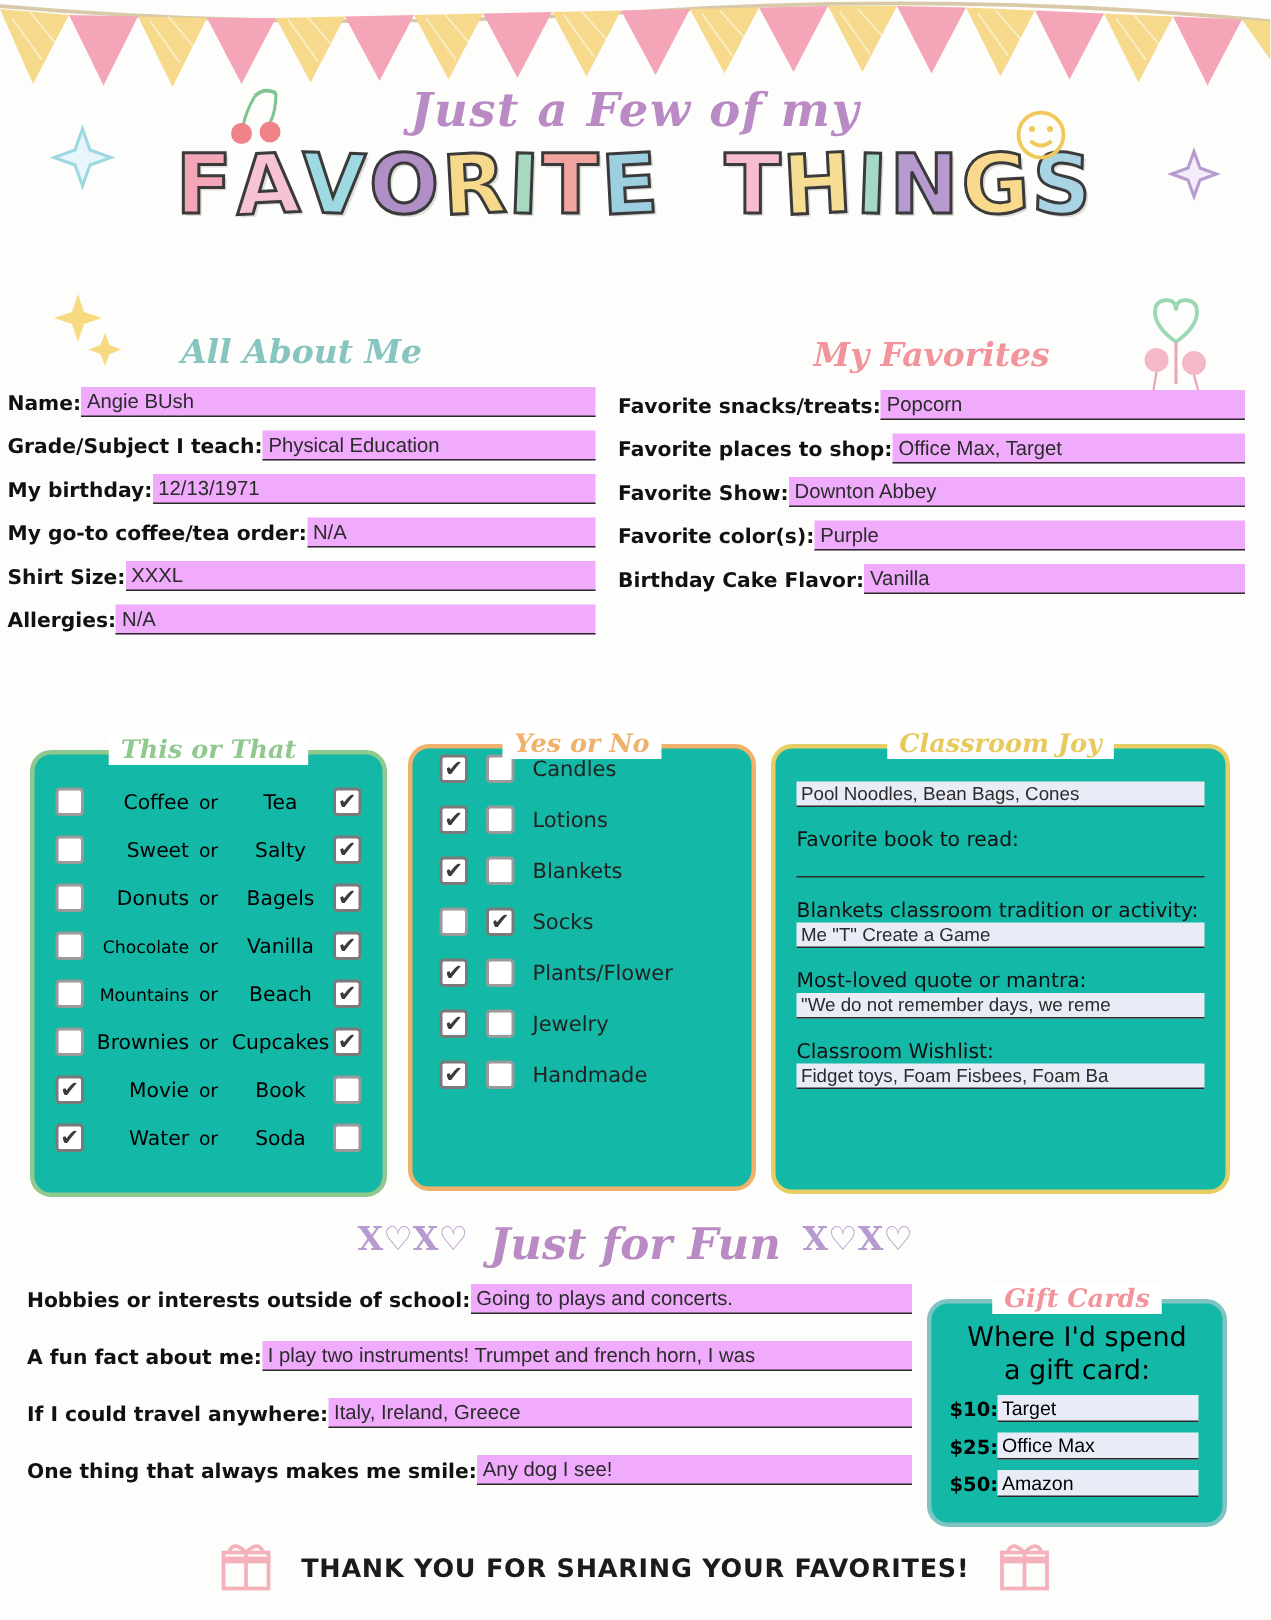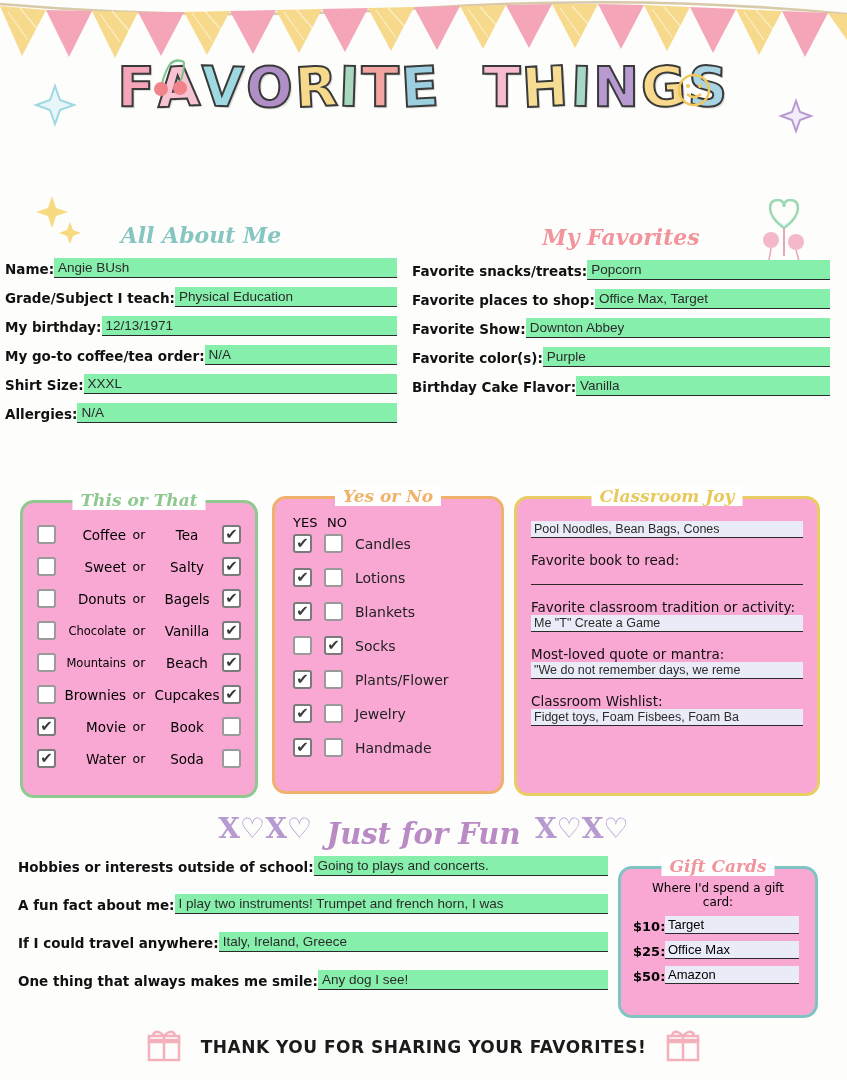--- a/index.html
+++ b/index.html
@@ -52,32 +52,32 @@
     font-weight: bold;
     font-size: 13.5px;
     color:#111;
     white-space: nowrap;
     padding-bottom: 1px;
     font-family: "DejaVu Sans", sans-serif;
   }
   .field .val {
     flex: 1;
     border-bottom: 1.6px solid #2a2a2a;
-    background: #86efac;
+    background: #f0abfc;
     font-size: 13.5px;
     color:#2b2b2b;
     padding: 2px 4px 1px 4px;
     min-height: 20px;
     overflow: hidden;
     white-space: nowrap;
     font-family: "Liberation Sans", sans-serif;
   }
 
   
-  .panel { position:absolute; border-radius: 14px; background:#f9a8d4; }
+  .panel { position:absolute; border-radius: 14px; background:#14b8a6; }
   .panel-title {
     position:absolute;
     top:-13px; left:50%; transform: translateX(-50%);
     background:#fff; padding: 0 8px;
     font-family: "DejaVu Serif", serif;
     font-style: italic; font-weight:bold; font-size:17px;
     white-space: nowrap;
   }
 
   
@@ -109,21 +109,21 @@
     min-height:17px;
     padding: 1px 3px 0 3px;
     overflow:hidden; white-space:nowrap;
   }
   .joy-blank { border-bottom:1.5px solid #2a2a2a; height:17px; }
 
   
   .fun-head {
     position:absolute; top:812px; left:0; width:847px; text-align:center;
   }
-  .fun-head .xo { font-size:28px; font-family:"DejaVu Serif", serif; font-weight:bold; }
+  .fun-head .xo { font-size:22px; font-family:"DejaVu Serif", serif; font-weight:bold; }
   .fun-head .ft {
     font-family:"DejaVu Serif", serif; font-style:italic; font-weight:bold;
     font-size: 29px; color:#b98ac4; text-shadow:1px 1px 0 #fff;
     margin: 0 10px; vertical-align: middle;
   }
 
   .footer {
     position:absolute; bottom:14px; left:0; width:847px; text-align:center;
     font-family:"DejaVu Sans", sans-serif; font-weight:bold; font-size:17px;
     letter-spacing: 0.5px; color:#1b1b1b;
@@ -182,20 +182,21 @@
         <line x1="572" y1="6" x2="590" y2="26"></line>
       <line x1="652" y1="9" x2="672" y2="37"></line>
         <line x1="664" y1="7" x2="682" y2="28"></line>
       <line x1="744" y1="12" x2="764" y2="40"></line>
         <line x1="756" y1="10" x2="774" y2="31"></line>
     </g>
   </svg>
 </div>
 
 <div class="title-wrap">
+  <div class="title-small">Just a Few of my</div>
   <div class="title-big" id="title-big"><span style="color: rgb(244, 166, 184); -webkit-text-stroke: 2px rgb(58, 58, 58); text-shadow: rgba(0, 0, 0, 0.12) 2px 2px 0px;">F</span><span style="color: rgb(247, 195, 210); -webkit-text-stroke: 2px rgb(58, 58, 58); text-shadow: rgba(0, 0, 0, 0.12) 2px 2px 0px; transform: rotate(-3deg);">A</span><span style="color: rgb(158, 216, 224); -webkit-text-stroke: 2px rgb(58, 58, 58); text-shadow: rgba(0, 0, 0, 0.12) 2px 2px 0px; transform: rotate(2deg);">V</span><span style="color: rgb(176, 143, 199); -webkit-text-stroke: 2px rgb(58, 58, 58); text-shadow: rgba(0, 0, 0, 0.12) 2px 2px 0px;">O</span><span style="color: rgb(246, 217, 138); -webkit-text-stroke: 2px rgb(58, 58, 58); text-shadow: rgba(0, 0, 0, 0.12) 2px 2px 0px; transform: rotate(-3deg);">R</span><span style="color: rgb(168, 216, 192); -webkit-text-stroke: 2px rgb(58, 58, 58); text-shadow: rgba(0, 0, 0, 0.12) 2px 2px 0px; transform: rotate(2deg);">I</span><span style="color: rgb(242, 165, 160); -webkit-text-stroke: 2px rgb(58, 58, 58); text-shadow: rgba(0, 0, 0, 0.12) 2px 2px 0px;">T</span><span style="color: rgb(156, 207, 224); -webkit-text-stroke: 2px rgb(58, 58, 58); text-shadow: rgba(0, 0, 0, 0.12) 2px 2px 0px; transform: rotate(-3deg);">E</span><span style="color: rgb(255, 255, 255); -webkit-text-stroke: 2px rgb(58, 58, 58); text-shadow: rgba(0, 0, 0, 0.12) 2px 2px 0px; transform: rotate(2deg);">&nbsp;&nbsp;</span><span style="color: rgb(247, 188, 208); -webkit-text-stroke: 2px rgb(58, 58, 58); text-shadow: rgba(0, 0, 0, 0.12) 2px 2px 0px;">T</span><span style="color: rgb(246, 221, 147); -webkit-text-stroke: 2px rgb(58, 58, 58); text-shadow: rgba(0, 0, 0, 0.12) 2px 2px 0px; transform: rotate(-3deg);">H</span><span style="color: rgb(166, 216, 200); -webkit-text-stroke: 2px rgb(58, 58, 58); text-shadow: rgba(0, 0, 0, 0.12) 2px 2px 0px; transform: rotate(2deg);">I</span><span style="color: rgb(183, 154, 208); -webkit-text-stroke: 2px rgb(58, 58, 58); text-shadow: rgba(0, 0, 0, 0.12) 2px 2px 0px;">N</span><span style="color: rgb(249, 217, 140); -webkit-text-stroke: 2px rgb(58, 58, 58); text-shadow: rgba(0, 0, 0, 0.12) 2px 2px 0px; transform: rotate(-3deg);">G</span><span style="color: rgb(168, 212, 228); -webkit-text-stroke: 2px rgb(58, 58, 58); text-shadow: rgba(0, 0, 0, 0.12) 2px 2px 0px; transform: rotate(2deg);">S</span></div>
 </div>
 
 <div class="deco" style="left:152px; top:58px;">
   <svg width="44" height="42" viewBox="0 0 44 42">
     <path d="M18 6 Q24 0 32 4" stroke="#7ec48f" stroke-width="2.5" fill="none"></path>
     <path d="M18 6 Q12 16 10 26" stroke="#7ec48f" stroke-width="2" fill="none"></path>
     <path d="M32 4 Q32 16 28 24" stroke="#7ec48f" stroke-width="2" fill="none"></path>
     <circle cx="9" cy="31" r="7" fill="#f0838a"></circle>
     <circle cx="28" cy="30" r="7" fill="#f0838a"></circle>
@@ -349,24 +350,20 @@
         <span class="t1">Water</span>
         <span class="orw">or</span>
         <span class="t2">Soda</span>
         <span class="cb"></span>
       </div>
     </div>
 </div>
 
 <div class="panel" style="left:272px; top:496px; width:232px; height:298px; border:3px solid #f0b26a;">
   <div class="panel-title" style="color:#f0b26a;">Yes or No</div>
-  <div style="display:flex; padding:16px 0 0 18px;">
-    <div style="font-size:13px; font-family:'DejaVu Sans',sans-serif; width:34px;">YES</div>
-    <div style="font-size:13px; font-family:'DejaVu Sans',sans-serif;">NO</div>
-  </div>
   <div id="yn-rows" style="padding:4px 10px 0 18px;">
       <div class="yn-row" style="margin-bottom: 15px;">
         <span class="cb checked">✔</span>
         <span class="cb"></span>
         <span class="yname">Candles</span>
       </div>
       <div class="yn-row" style="margin-bottom: 15px;">
         <span class="cb checked">✔</span>
         <span class="cb"></span>
         <span class="yname">Lotions</span>
@@ -403,21 +400,21 @@
   <div class="panel-title" style="color:#e8c95c;">Classroom Joy</div>
   <div id="joy-items" style="padding:22px 14px 0 14px;">
       <div class="joy-item" style="margin-bottom: 14px;">
         <div class="joy-line">Pool Noodles, Bean Bags, Cones</div>
       </div>
       <div class="joy-item" style="margin-bottom: 14px;">
         <div class="joy-lbl">Favorite book to read:</div>
         <div class="joy-blank"></div>
       </div>
       <div class="joy-item" style="margin-bottom: 14px;">
-        <div class="joy-lbl">Favorite classroom tradition or activity:</div>
+        <div class="joy-lbl">Blankets classroom tradition or activity:</div>
         <div class="joy-line">Me "T"  Create a Game</div>
       </div>
       <div class="joy-item" style="margin-bottom: 14px;">
         <div class="joy-lbl">Most-loved quote or mantra:</div>
         <div class="joy-line">"We do not remember days, we reme</div>
       </div>
       <div class="joy-item" style="margin-bottom: 14px;">
         <div class="joy-lbl">Classroom Wishlist:</div>
         <div class="joy-line">Fidget toys, Foam Fisbees, Foam Ba</div>
       </div>
@@ -446,21 +443,21 @@
       </div>
       <div class="field" style="margin-bottom: 32px;">
         <div class="lbl">One thing that always makes me smile:</div>
         <div class="val">Any dog I see!</div>
       </div>
     </div>
 </div>
 
 <div class="panel" style="left:618px; top:866px; width:200px; height:152px; border:3px solid #7fc3c3;">
   <div class="panel-title" style="color:#f2949b;">Gift Cards</div>
-  <div style="text-align:center; font-size:12px; font-family:'DejaVu Sans',sans-serif; padding:12px 16px 4px 16px; line-height:1.2;">Where I'd spend a gift card:</div>
+  <div style="text-align:center; font-size:18px; font-family:'DejaVu Sans',sans-serif; padding:12px 16px 4px 16px; line-height:1.2;">Where I'd spend a gift card:</div>
   <div id="gift-rows" style="padding:2px 16px 0 12px;">
       <div class="gift-row">
         <span class="gift-amt">$10:</span>
         <span class="gift-val">Target</span>
       </div>
       <div class="gift-row">
         <span class="gift-amt">$25:</span>
         <span class="gift-val">Office Max</span>
       </div>
       <div class="gift-row">

